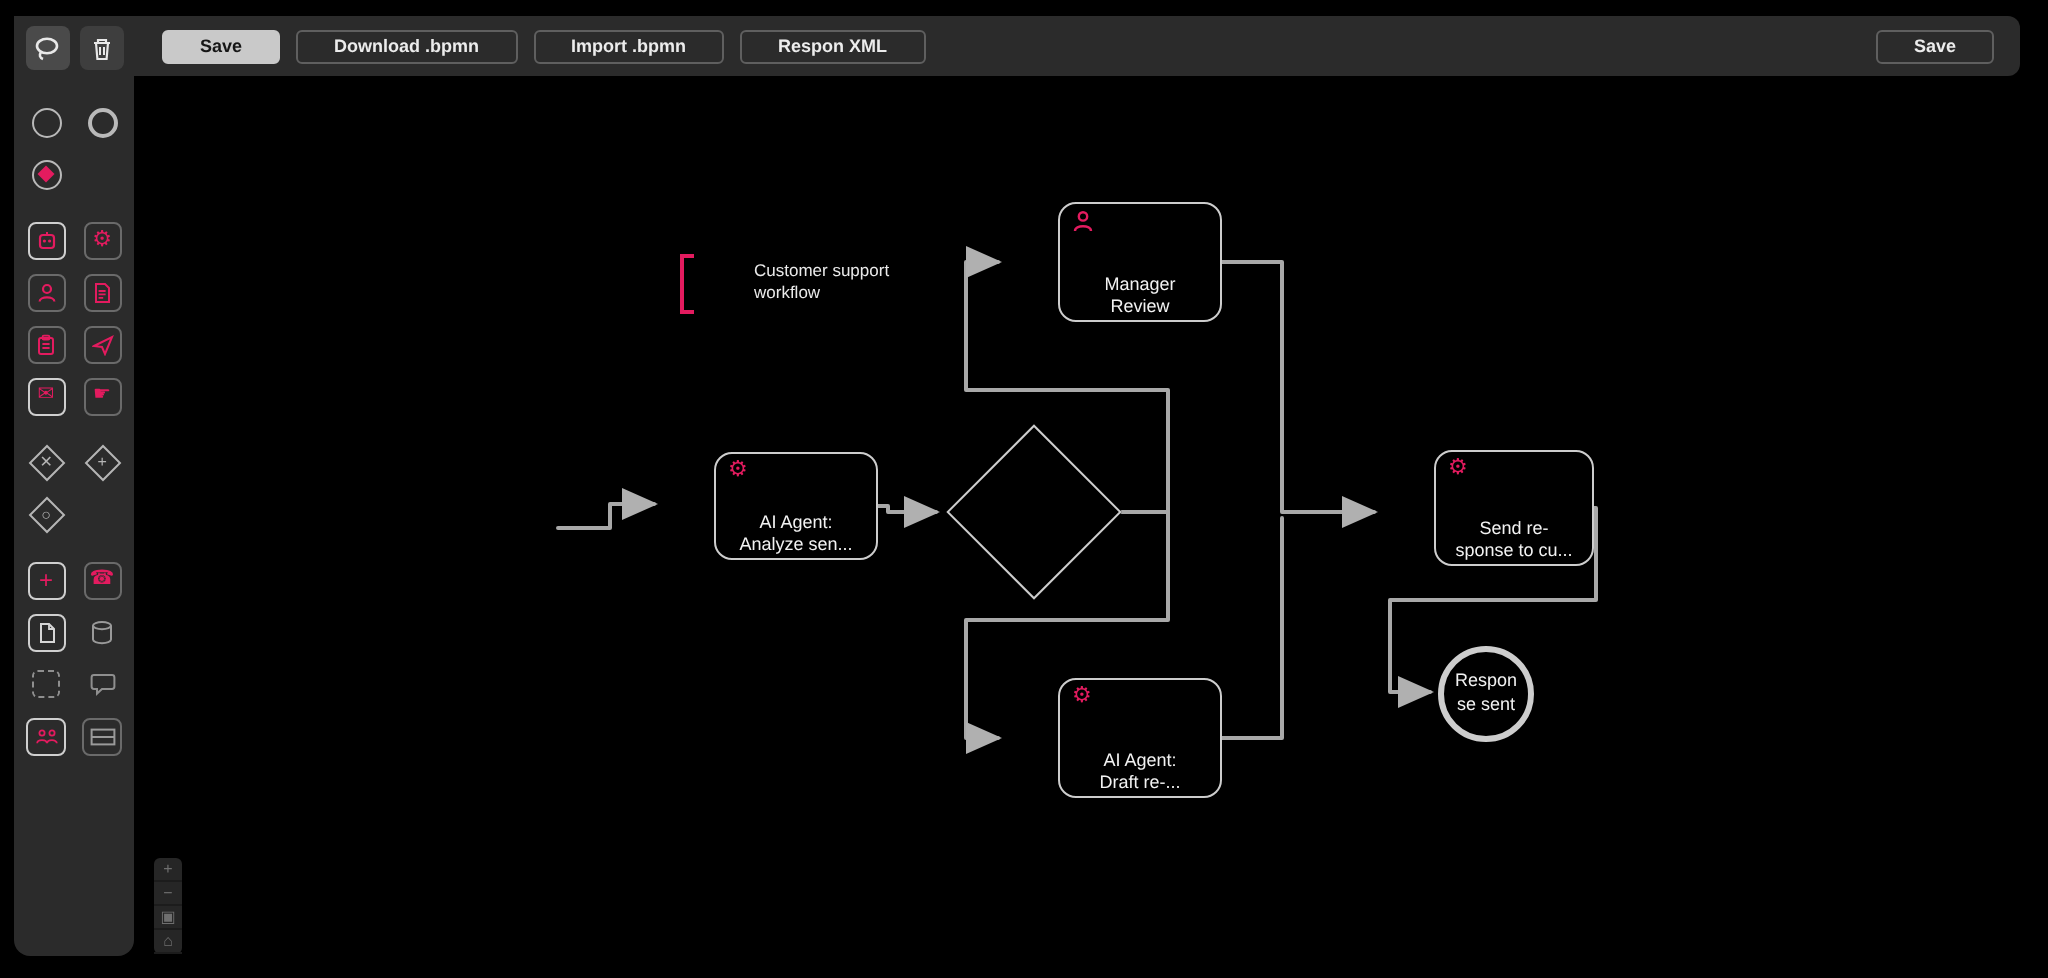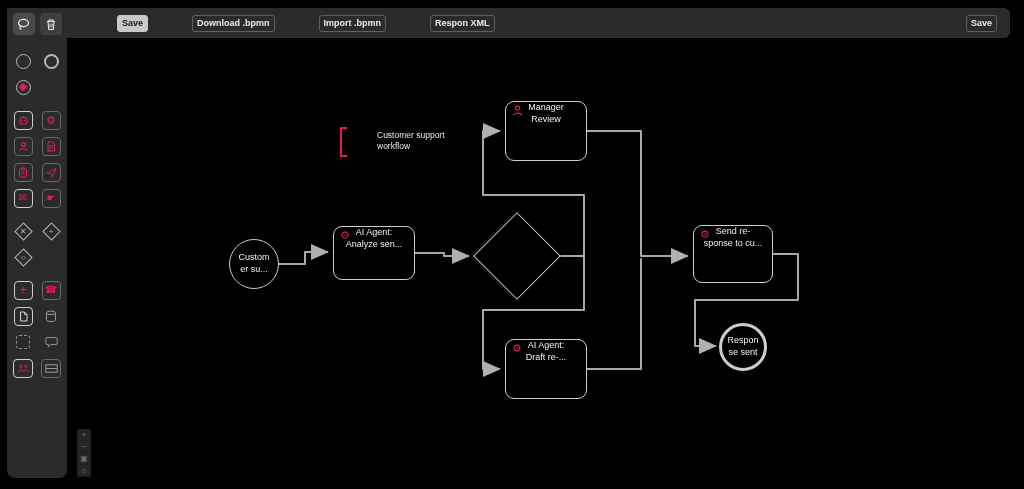--- a/index.html
+++ b/index.html
@@ -2,22 +2,22 @@
 <html><head>
 <meta charset="utf-8">
 <style>
   html,body{margin:0;padding:0;background:#000;width:1024px;height:489px;overflow:hidden;
     font-family:"Liberation Sans","DejaVu Sans",sans-serif;}
   .window{position:relative;width:1024px;height:489px;background:#000;}
   
   .topbar{position:absolute;left:7px;top:8px;width:1003px;height:30px;background:#2b2b2b;
     border-radius:0 6px 6px 0;display:flex;align-items:center;z-index:5;}
   .topbar-buttons{display:flex;gap:8px;margin-left:74px;align-items:center;}
-  .btn{height:17px;padding:0 4px;font-size:9px;font-weight:700;border-radius:3px;
-    display:flex;align-items:center;justify-content:center;cursor:pointer;box-sizing:border-box;margin-left:36px;}
+  .btn{height:17px;padding:0 18px;font-size:9px;font-weight:700;border-radius:3px;
+    display:flex;align-items:center;justify-content:center;cursor:pointer;box-sizing:border-box;}
   .btn.primary{background:#c9c9c9;color:#161616;border:1px solid #c9c9c9;}
   .btn.outline{background:transparent;color:#ececec;border:1px solid #5f5f5f;}
   .btn.reset{margin-left:auto;margin-right:13px;}
   .palette{position:absolute;left:7px;top:8px;width:60px;height:470px;background:#2b2b2b;
     border-radius:0 0 8px 8px;z-index:6;display:flex;flex-direction:column;align-items:center;}
   .tool-row{display:flex;gap:5px;margin-top:5px;}
   .tool-btn{width:22px;height:22px;border-radius:4px;background:#3e3e3e;display:flex;
     align-items:center;justify-content:center;cursor:pointer;}
   .tool-btn.active{background:#4a4a4a;}
   .pal-grid{display:grid;grid-template-columns:26px 26px;column-gap:2px;row-gap:0;margin-top:6px;}
@@ -32,21 +32,21 @@
   .task-btn.sel{border-color:#cfcfcf;border-width:1.5px;}
   .pink{color:#e31b5f;}
   .glyph{font-size:11px;line-height:1;}
   .diam{width:13px;height:13px;border:1.5px solid #b5b5b5;transform:rotate(45deg);box-sizing:border-box;
     display:flex;align-items:center;justify-content:center;}
   .diam span{transform:rotate(-45deg);font-size:8px;color:#b5b5b5;line-height:1;}
   .dashed-sq{width:14px;height:14px;border:1.2px dashed #8f8f8f;border-radius:3px;box-sizing:border-box;}
   
   .canvas{position:absolute;left:67px;top:38px;width:943px;height:440px;background:#000;z-index:1;}
   .node{position:absolute;box-sizing:border-box;background:#000;color:#f2f2f2;}
-  .task{border:1.5px solid #cdcdcd;border-radius:9px;display:flex;align-items:flex-start;justify-content:center;}
+  .task{border:1.5px solid #cdcdcd;border-radius:9px;display:flex;align-items:flex-end;justify-content:center;margin-left:24px;}
   .node-label{font-size:9px;line-height:1.3;text-align:center;white-space:pre-line;color:#f2f2f2;}
   .node-icon{position:absolute;left:6px;top:3px;font-size:11px;line-height:1;}
   .event-circle{border:1.5px solid #cdcdcd;border-radius:50%;display:flex;align-items:center;justify-content:center;}
   .event-circle.end{border-width:3.5px;}
   .gateway{position:absolute;border:1.5px solid #cdcdcd;background:#000;transform:rotate(45deg);box-sizing:border-box;}
   .gateway-label{position:absolute;display:flex;align-items:center;justify-content:center;}
   .annotation{position:absolute;display:flex;align-items:flex-start;gap:24px;}
   .bracket{width:7px;height:30px;border-left:2.5px solid #e31b5f;border-top:2.5px solid #e31b5f;
     border-bottom:2.5px solid #e31b5f;box-sizing:border-box;}
   .annotation-text{font-size:8.5px;color:#eaeaea;margin-left:6px;margin-top:3px;line-height:1.35;white-space:pre-line;}
@@ -256,24 +256,20 @@
         <path d="M706 216 L731 216 L731 262 L628 262 L628 308 L648 308" marker-end="url(#arr)"></path>
       </g>
     </svg>
 
     <div class="annotation" style="left:273px;top:89px;">
       <div class="bracket"></div>
       <div class="annotation-text">Customer support
 workflow</div>
     </div>
 
-    <div class="node event-circle" style="left:162px;top:201px;width:50px;height:50px;">
-      <div class="node-label">Custom
-er su...</div>
-    </div>
 
     <div class="node task" style="left:266px;top:188px;width:82px;height:54px;">
       <span class="node-icon pink">⚙</span>
       <div class="node-label">AI Agent:
 Analyze sen...</div>
     </div>
 
     <div class="gateway" style="left:419px;top:187px;width:62px;height:62px;"></div>
 
     <div class="node task" style="left:438px;top:63px;width:82px;height:60px;">

